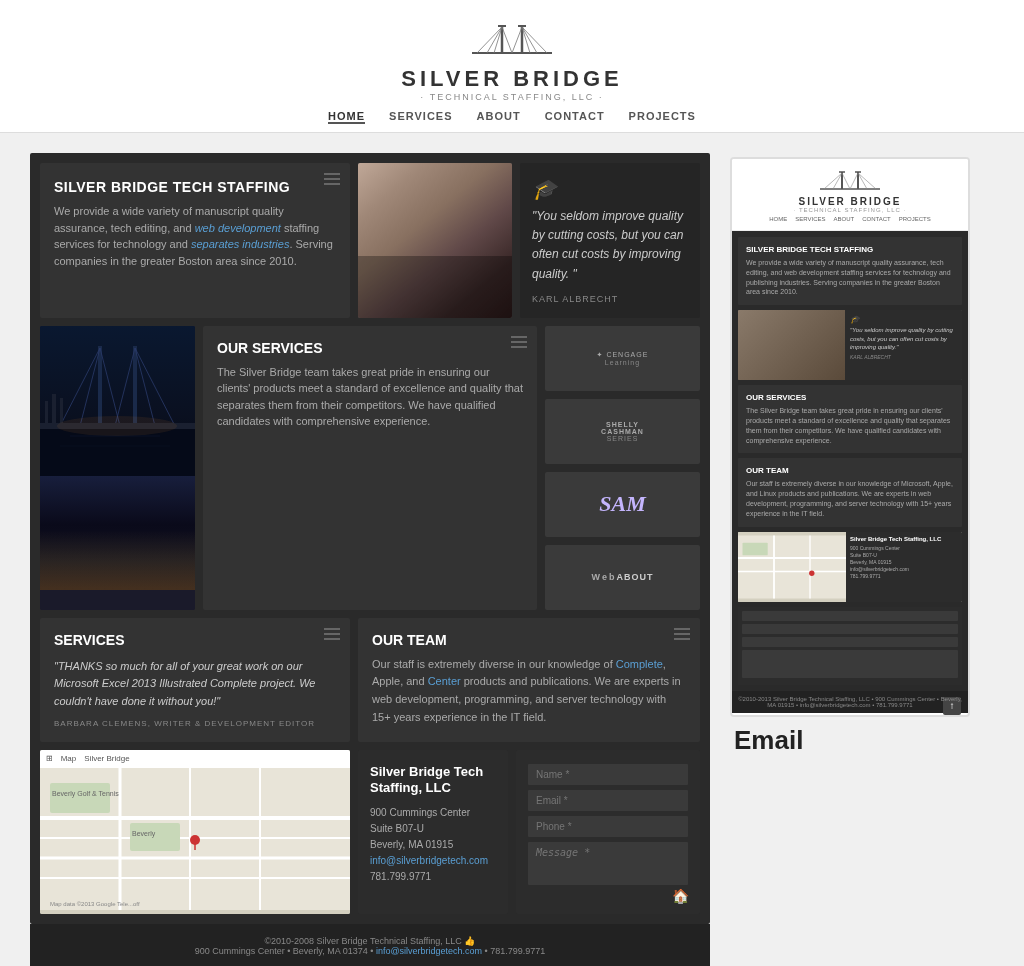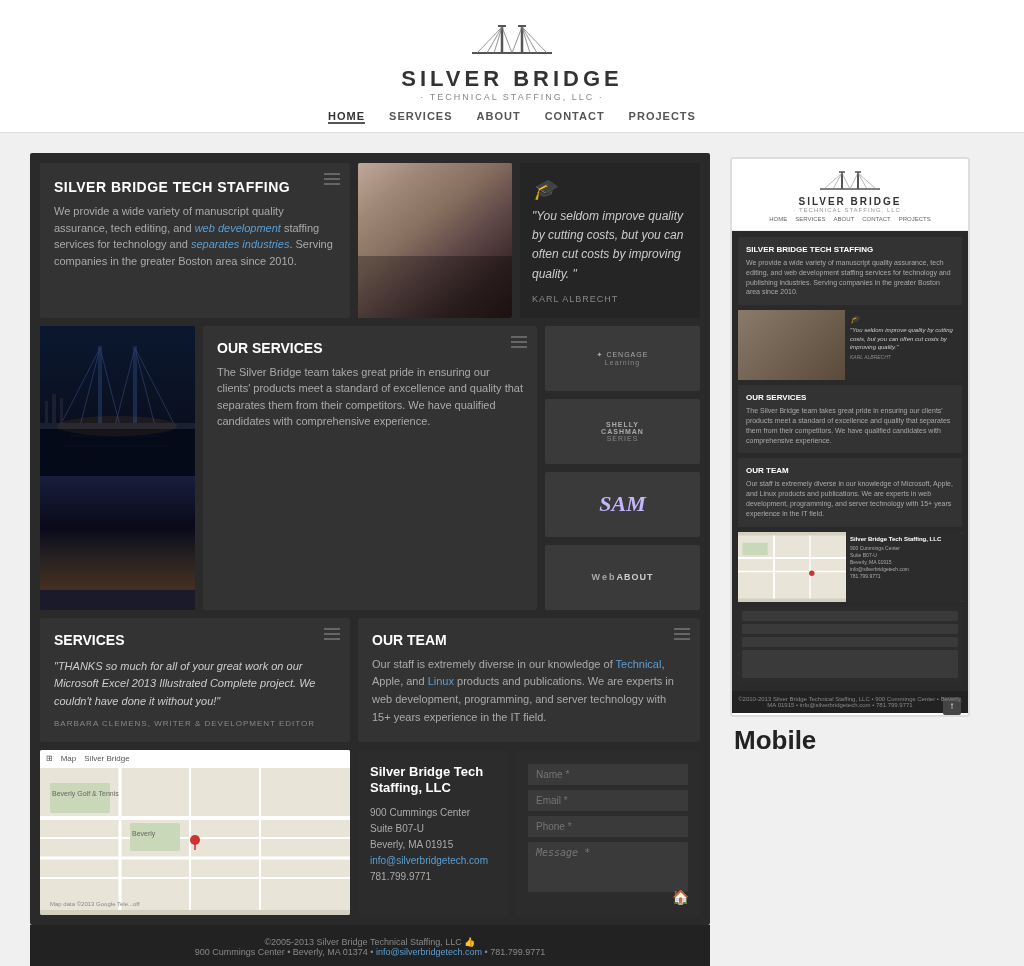--- a/index.html
+++ b/index.html
@@ -337,21 +337,21 @@
       background: #3a3a3a;
       border: none;
       width: 100%;
       padding: 5px 8px;
       color: #aaa;
       font-size: 10px;
       margin-bottom: 5px;
       border-radius: 1px;
     }
     .form-field-message {
-      height: 50px;
+      height: 43px;
       resize: none;
       font-style: italic;
     }
     .form-submit-icon {
       position: absolute;
       bottom: 10px;
       right: 10px;
       color: #666;
       font-size: 14px;
     }
@@ -677,21 +677,21 @@
           <div class="feedback-quote">"THANKS so much for all of your great work on our Microsoft Excel 2013 Illustrated Complete project. We couldn't have done it without you!"</div>
           <div class="feedback-author">BARBARA CLEMENS, WRITER &amp; DEVELOPMENT EDITOR</div>
         </div>
         <div class="cell cell-ourteam">
           <div class="hamburger">
             <span></span>
               <span></span>
               <span></span>
           </div>
           <h2>OUR TEAM</h2>
-          <p>Our staff is extremely diverse in our knowledge of <a href="#">Technical</a>, Apple, and <a href="#">Linux</a> products and publications. We are experts in web development, programming, and server technology with 15+ years experience in the IT field.</p>
+          <p>Our staff is extremely diverse in our knowledge of <a href="#">Complete</a>, Apple, and <a href="#">Center</a> products and publications. We are experts in web development, programming, and server technology with 15+ years experience in the IT field.</p>
         </div>
       </div>
 
       <div class="grid-row">
 
         <div class="cell cell-map">
           <div class="map-bg">
             <div class="map-top-bar">
               <span>⊞</span>
               <span>Map</span>
@@ -740,21 +740,21 @@
           <input type="text" class="form-field" placeholder="Email *" style="">
           <input type="text" class="form-field" placeholder="Phone *" style="">
           <textarea class="form-field form-field-message" placeholder="Message *" style=""></textarea>
           <span class="form-submit-icon">🏠</span>
         </div>
       </div>
 
     </div>
 
     <div class="footer">
-      <span>©2005-2013 Silver Bridge Technical Staffing, LLC</span>
+      <span>©2010-2008 Silver Bridge Technical Staffing, LLC</span>
       <span> 👍 </span>
       <br>
       <span>900 Cummings Center • Beverly, MA 01374 • </span>
       <a href="#">info@silverbridgetech.com</a>
       <span> • 781.799.9771</span>
     </div>
 
   </div>
 
   <div class="mobile-section">
@@ -843,16 +843,16 @@
             <div class="mobile-form-field" style="height:28px;"></div>
           </div>
         </div>
       </div>
 
       <div class="mobile-footer">
         <span>©2010-2013 Silver Bridge Technical Staffing, LLC • 900 Cummings Center • Beverly, MA 01915 • info@silverbridgetech.com • 781.799.9771</span>
         <span class="mobile-scroll-btn">↑</span>
       </div>
     </div>
-    <div class="mobile-label" style="margin-top:8px;">Mobile</div>
+    <div class="mobile-label" style="margin-top:8px;">Email</div>
   </div>
 
 </div>
 
 </body></html>

